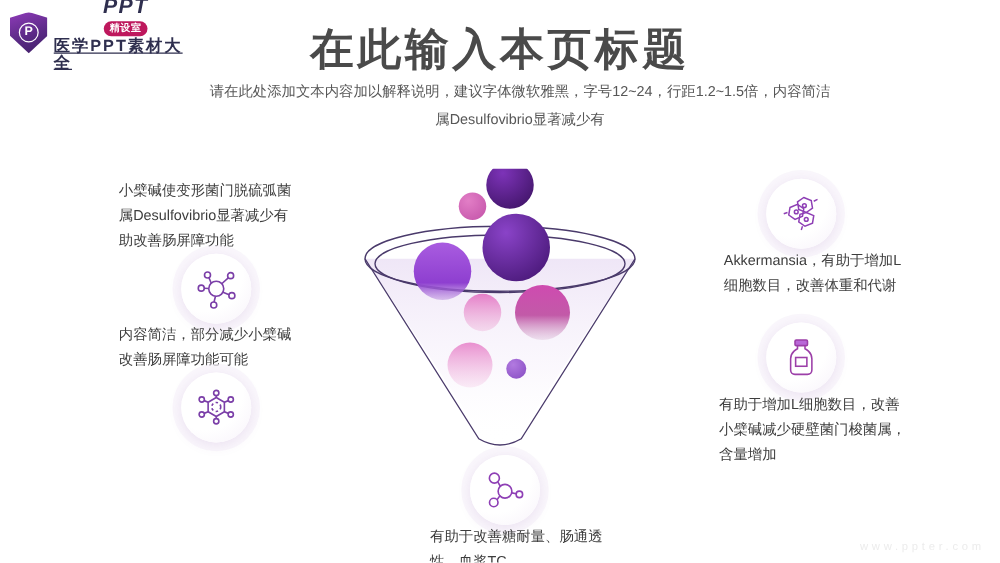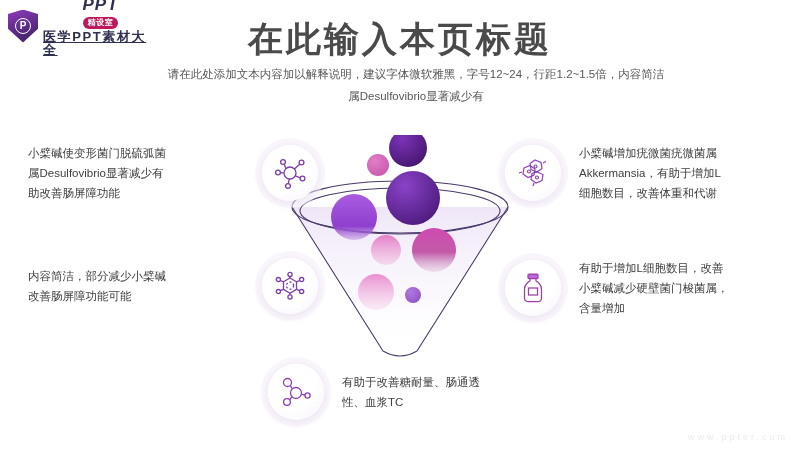--- a/index.html
+++ b/index.html
@@ -47,21 +47,21 @@
     position:absolute; left:0; right:0; top:64px; text-align:center;
     font-size:11.5px; color:#575757; line-height:1.9;padding-left:32px;
   }
   #subtitle div { white-space:nowrap; }
 
   
   #funnel { position:absolute; left:280px; top:135px; width:240px; height:245px; }
   #funnel svg { position:absolute; inset:0; }
 
   
-  .row { position:absolute; display:flex; align-items:center; }
+  .row { position:absolute; display:flex; align-items:center;flex-direction:column; }
   .icon-circle {
     width:56px; height:56px; border-radius:50%;
     background:radial-gradient(circle at 35% 30%,#ffffff 55%,#f7f2fa 100%);
     box-shadow:0 2px 10px rgba(128,80,160,.13), 0 0 0 7px rgba(245,240,250,.55);
     display:flex; align-items:center; justify-content:center; flex:none;
   }
   .txt { font-size:11.5px; line-height:1.75; color:#3d3d3d; }
   .txt div { white-space:nowrap; }
 
   #row-l1 { left:28px; top:143px; width:290px; }
@@ -223,21 +223,20 @@
       <polygon points="21,16 27,18.5 26,24.5 20,27 15,23.5 16,17.5"></polygon>
       <circle cx="19.5" cy="10.5" r="1.5"></circle>
       <circle cx="13" cy="15.5" r="1.5"></circle>
       <circle cx="21" cy="21.5" r="1.5"></circle>
       <line x1="6" y1="16" x2="3" y2="17"></line>
       <line x1="27" y1="7" x2="30" y2="5.5"></line>
       <line x1="18" y1="27" x2="17" y2="30"></line>
     </svg>
   </div>
   <div class="txt">
-    <div>小檗碱增加疣微菌疣微菌属</div>
     <div>Akkermansia，有助于增加L</div>
     <div>细胞数目，改善体重和代谢</div>
   </div>
 </div>
 
 <div class="row" id="row-r2">
   <div class="icon-circle">
     <svg width="32" height="34" viewBox="0 0 32 34" fill="none" stroke="#9c3fa8" stroke-width="1.25">
       <rect x="11" y="3" width="10" height="4.5" rx="1" fill="#b968d8" stroke="#9c3fa8"></rect>
       <path d="M13,7.5 L13,10 C13,10 7.5,12.5 7.5,18 L7.5,27 C7.5,29 9,30.5 11,30.5 L21,30.5 C23,30.5 24.5,29 24.5,27 L24.5,18 C24.5,12.5 19,10 19,10 L19,7.5"></path>

